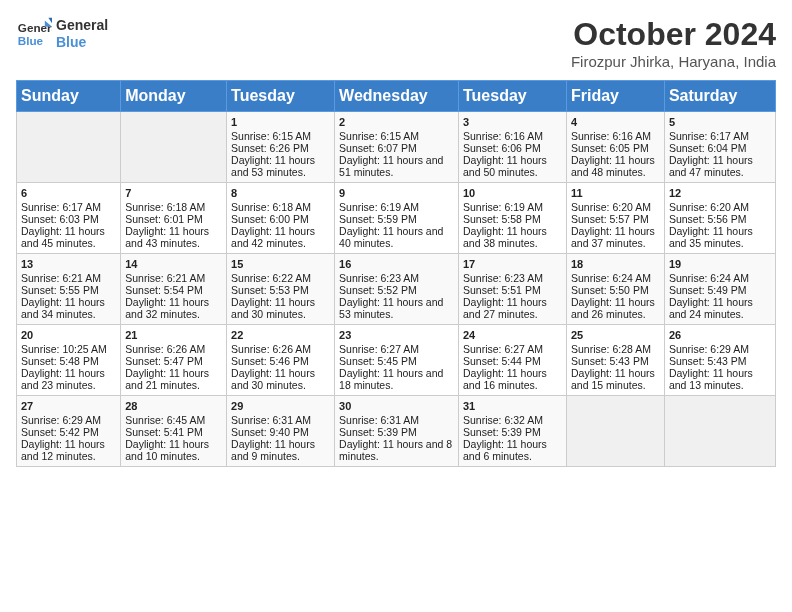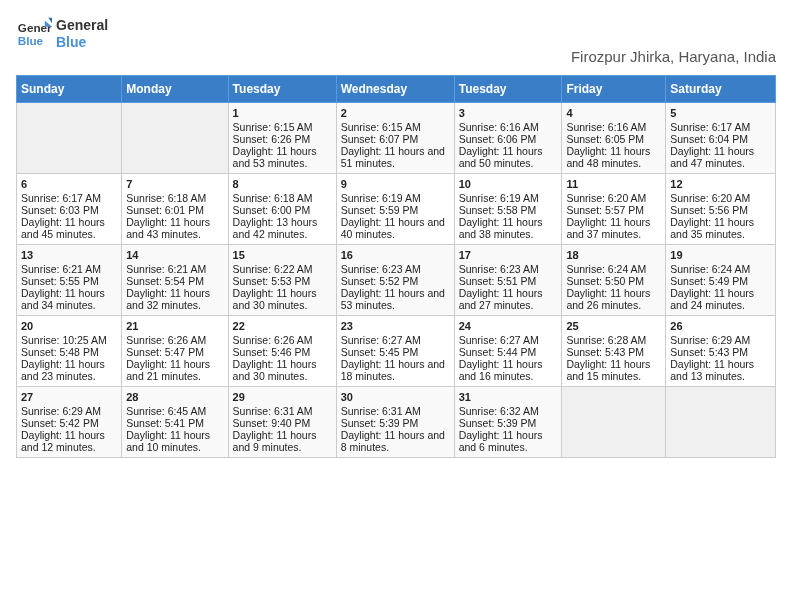--- a/index.html
+++ b/index.html
@@ -39,33 +39,32 @@
     }
     .title-section h1 {
       font-size: 32px;
       font-weight: bold;
       color: #333;
     }
     .title-section h2 {
       font-size: 15px;
       color: #555;
       font-weight: normal;
-      margin-top: 32px;
     }
     table {
       width: 100%;
       border-collapse: collapse;
       font-size: 11px;
     }
     thead tr th {
       background-color: #3b7ec8;
       color: #fff;
       padding: 6px 4px;
       text-align: left;
-      font-size: 12px;
+      font-size: 16px;
       font-weight: bold;
       border: 1px solid #5a9ae0;
     }
     tbody tr {
       border-bottom: 1px solid #ccc;
     }
     tbody tr td {
       border: 1px solid #ccc;
       padding: 4px 4px;
       vertical-align: top;
@@ -101,20 +100,21 @@
       <polygon points="36,2 40,8 40,2" fill="#2a6cb0"></polygon>
     </svg>
     <div>
       <div class="logo-text">
         <span style="color:#333">General</span><br>
         <span style="color:#4a90d9">Blue</span>
       </div>
     </div>
   </div>
   <div class="title-section">
+    <h1>October 2024</h1>
     <h2>Firozpur Jhirka, Haryana, India</h2>
   </div>
 </div>
 
 <table>
   <thead>
     <tr>
     <th>Sunday</th>
         <th>Monday</th>
         <th>Tuesday</th>
@@ -169,21 +169,21 @@
         <td>
           <span class="day-num">7</span>
           <div>Sunrise: 6:18 AM</div>
           <div>Sunset: 6:01 PM</div>
           <div>Daylight: 11 hours and 43 minutes.</div>
         </td>
         <td>
           <span class="day-num">8</span>
           <div>Sunrise: 6:18 AM</div>
           <div>Sunset: 6:00 PM</div>
-          <div>Daylight: 13 hours and 42 minutes.</div>
+          <div>Daylight: 11 hours and 42 minutes.</div>
         </td>
         <td>
           <span class="day-num">9</span>
           <div>Sunrise: 6:19 AM</div>
           <div>Sunset: 5:59 PM</div>
           <div>Daylight: 11 hours and 40 minutes.</div>
         </td>
         <td>
           <span class="day-num">10</span>
           <div>Sunrise: 6:19 AM</div>

